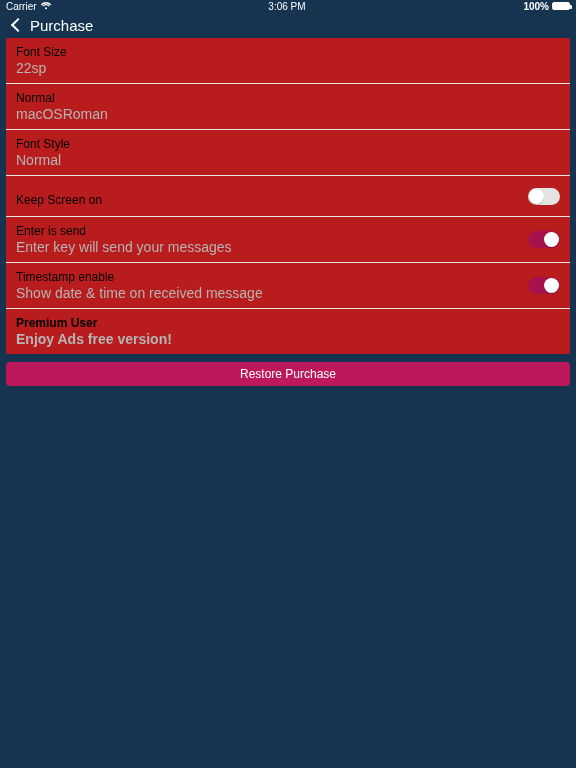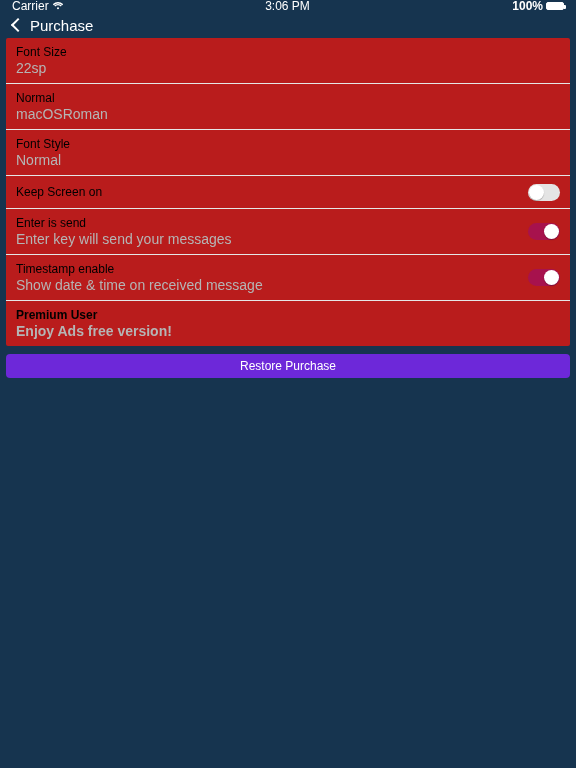--- a/index.html
+++ b/index.html
@@ -8,23 +8,23 @@
     background: #16344f;
     font-family: -apple-system, "Helvetica Neue", Arial, sans-serif;
     font-size: 13px;
     color: #000;
   }
   .status-bar {
     height: 12px;
     display: flex;
     justify-content: space-between;
     align-items: center;
-    padding: 0 12px;
+    padding: 0 6px;
     color: #fff;
-    font-size: 12px;
+    font-size: 10px;
   }
   .status-left { display: flex; align-items: center; gap: 4px; }
   .status-right { display: flex; align-items: center; gap: 3px; font-weight: bold; }
   .wifi-icon { display:inline-block; }
   .battery {
     width: 18px; height: 8px; border: 1px solid #fff; border-radius: 2px;
     position: relative; background:#fff;
   }
   .battery:after {
     content:""; position:absolute; right:-3px; top:2px; width:2px; height:4px;
@@ -58,36 +58,36 @@
     padding: 7px 10px;
     display: flex;
     align-items: center;
     justify-content: space-between;
     min-height: 32px;
   }
   .row:last-child { border-bottom: none; font-weight: bold; }
   .row .labels { display:flex; flex-direction:column; }
   .row .title { font-size: 12px; color:#000; }
   .row .sub { font-size: 14px; color:#b5b5b5; margin-top:1px; }
-  .row.tall .title { line-height: 18px; }
+  .row.tall .title { line-height: 18px; margin-top: 8px; }
   .toggle {
     width: 32px; height: 17px; border-radius: 10px; position: relative;
     transition: background .15s;
   }
   .toggle .knob {
     position:absolute; top:1px; width:15px; height:15px; border-radius:50%;
     background:#fff; box-shadow:0 1px 1px rgba(0,0,0,0.25);
   }
   .toggle.off { background:#e4e4e4; }
   .toggle.off .knob { left:1px; }
   .toggle.on { background:#a7124d; }
   .toggle.on .knob { right:1px; }
   .restore-btn {
     margin: 8px 6px 0 6px;
-    background: #6d28d9;
+    background: #be185d;
     color: #fff;
     text-align: center;
     font-size: 12px;
     padding: 5px 0;
     border-radius: 4px;
     cursor: pointer;
   }
 </style>
 </head>
 <body>

